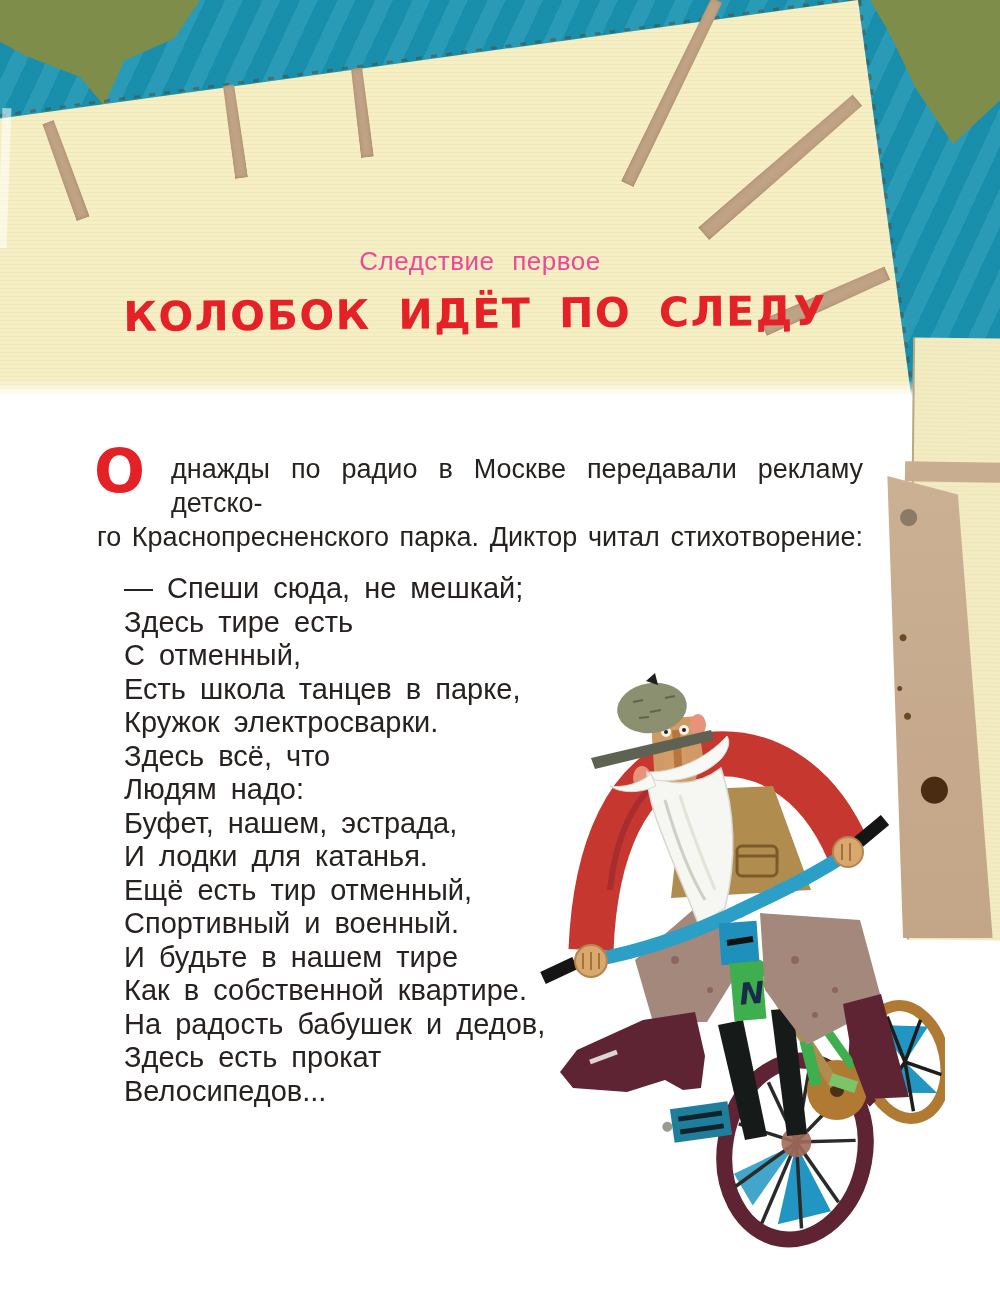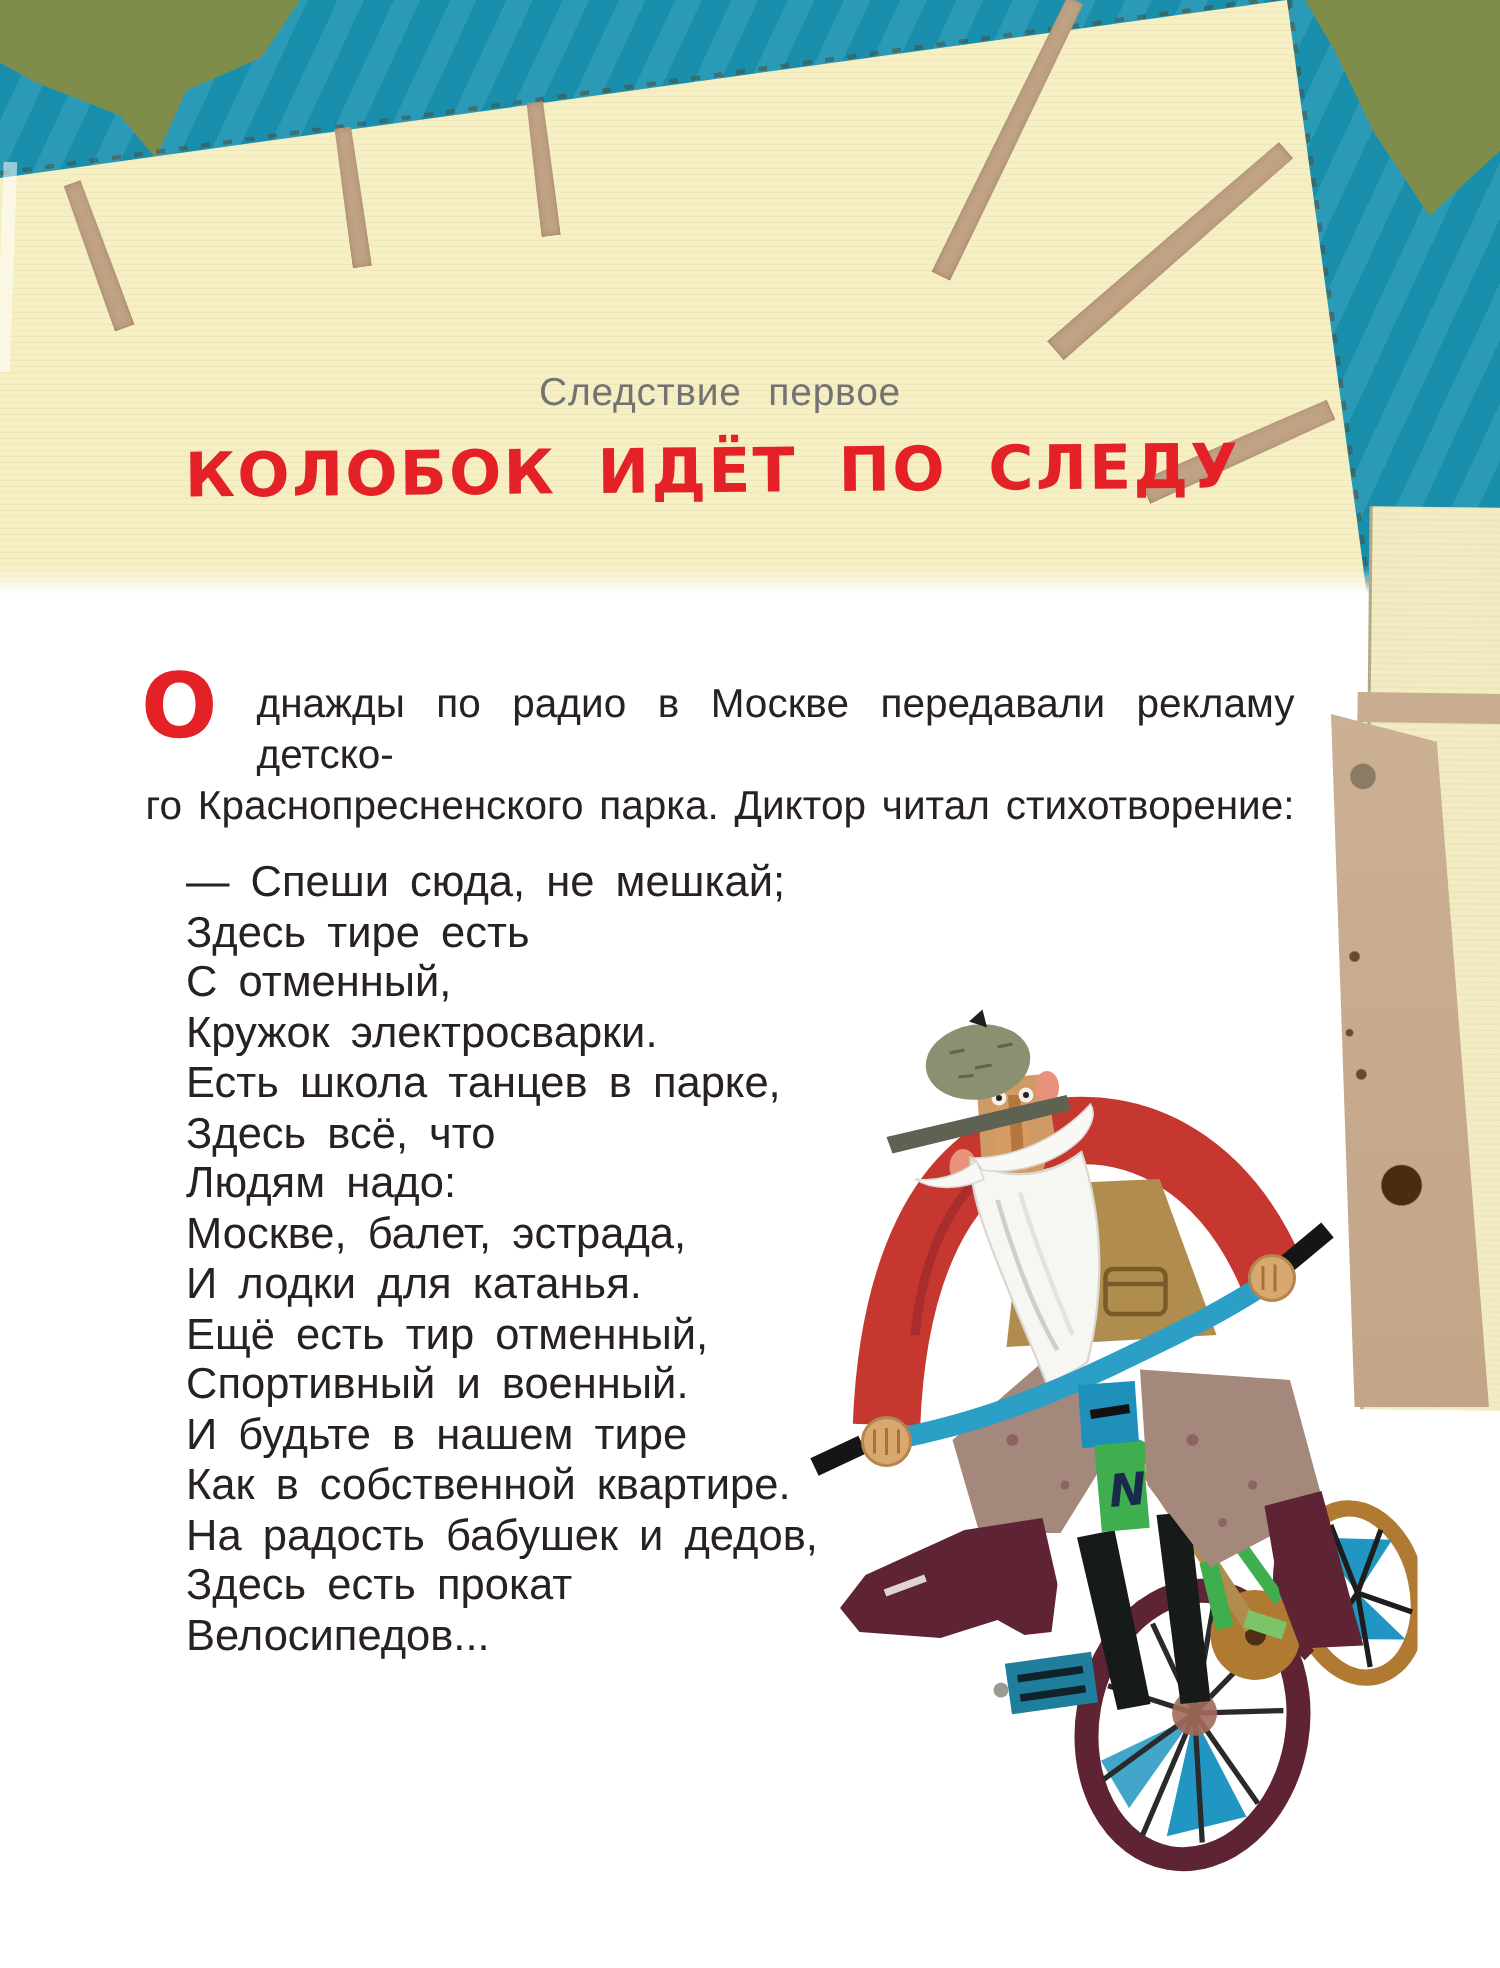--- a/index.html
+++ b/index.html
@@ -37,21 +37,21 @@
        box-shadow:inset 0 0 4px rgba(120,90,60,.5);}
   .ray1{left:41px;top:122px;width:14px;height:103px;transform:rotate(-20deg);transform-origin:50% 0;}
   .ray2{left:222px;top:85px;width:13px;height:94px;transform:rotate(-8deg);transform-origin:50% 0;}
   .ray3{left:350px;top:68px;width:13px;height:90px;transform:rotate(-7deg);transform-origin:50% 0;}
   .ray4{left:710px;top:0;width:14px;height:205px;transform:rotate(26deg);transform-origin:50% 0;}
   .ray5{left:849px;top:100px;width:17px;height:204px;transform:rotate(49deg);transform-origin:50% 0;}
   .ray6{left:879px;top:273px;width:17px;height:136px;transform:rotate(66deg);transform-origin:50% 0;}
 
   
   .kicker{position:absolute;left:0;top:246px;width:960px;z-index:6;
-       text-align:center;font-size:26px;color:#737373;
+       text-align:center;font-size:26px;color:#ec4899;
        letter-spacing:.5px;word-spacing:10px;}
   .title{position:absolute;left:0;top:290px;width:950px;z-index:6;
        text-align:center;font-family:"DejaVu Sans",sans-serif;font-weight:bold;
        font-size:41px;color:#e42127;letter-spacing:1.5px;word-spacing:12px;
        transform:rotate(-.5deg);}
 
   
   .white-panel{position:absolute;left:0;top:380px;width:1000px;height:932px;z-index:6;
        background:linear-gradient(180deg,rgba(255,255,255,0) 0,#ffffff 16px);}
 
@@ -115,25 +115,25 @@
 <div class="para">
   <span class="dropcap">О</span>
   <div class="pline first">днажды по радио в Москве передавали рекламу детско-</div>
   <div class="pline">го Краснопресненского парка. Диктор читал стихотворение:</div>
 </div>
 
 <div class="poem">
   <div>— Спеши сюда, не мешкай;</div>
   <div>Здесь тире есть</div>
   <div>С отменный,</div>
+  <div>Есть школа танцев в парке,</div>
   <div>Кружок электросварки.</div>
-  <div>Есть школа танцев в парке,</div>
   <div>Здесь всё, что</div>
   <div>Людям надо:</div>
-  <div>Москве, балет, эстрада,</div>
+  <div>Буфет, нашем, эстрада,</div>
   <div>И лодки для катанья.</div>
   <div>Ещё есть тир отменный,</div>
   <div>Спортивный и военный.</div>
   <div>И будьте в нашем тире</div>
   <div>Как в собственной квартире.</div>
   <div>На радость бабушек и дедов,</div>
   <div>Здесь есть прокат</div>
   <div>Велосипедов...</div>
 </div>
 

